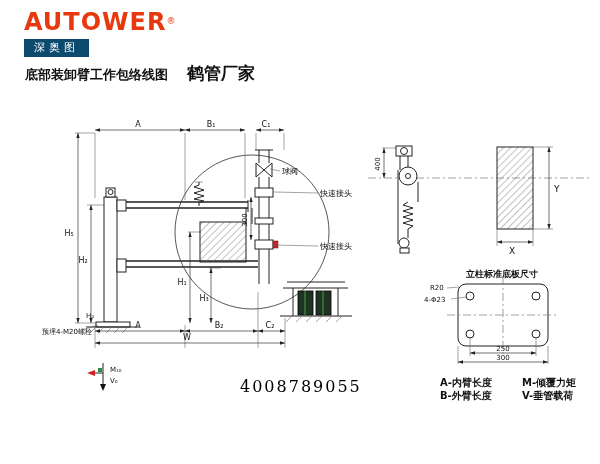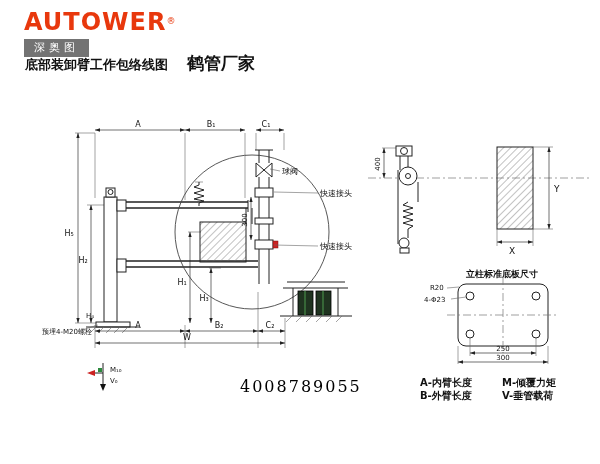--- a/index.html
+++ b/index.html
@@ -12,28 +12,28 @@
   .t{stroke:#222;stroke-width:1;fill:none;}
   .t2{stroke:#222;stroke-width:1.4;fill:none;}
   .cl{stroke:#777;stroke-width:0.7;stroke-dasharray:8 3 2 3;fill:none;}
   .wh{fill:#ffffff;stroke:#222;stroke-width:1;}
   .txt8{font-size:8px;}
   .txt7{font-size:7px;}
   .txt9{font-size:9px;}
   .logo{position:absolute;left:24px;top:8px;}
   .logo-brand{color:#e8380d;font-weight:800;font-size:24px;letter-spacing:1px;}
   .logo-reg{color:#e8380d;font-size:9px;vertical-align:super;}
-  .logo-sub{display:inline-block;background:#737373;color:#fff;font-size:11px;
+  .logo-sub{display:inline-block;background:#0c4a6e;color:#fff;font-size:11px;
             padding:1px 10px 2px;letter-spacing:4px;margin-top:2px;}
-  .titlebar{position:absolute;left:25px;top:52px;}
+  .titlebar{position:absolute;left:25px;top:62px;}
   .t-main{font-size:13px;font-weight:bold;}
   .t-sub{font-size:17px;font-weight:bold;margin-left:14px;}
   .phone{position:absolute;left:240px;top:377px;font-family:"DejaVu Serif",serif;
          font-size:16px;letter-spacing:2px;color:#000;}
-  .legend{position:absolute;left:420px;top:376px;width:158px;font-size:10px;
+  .legend{position:absolute;left:440px;top:376px;width:158px;font-size:10px;
           font-weight:bold;color:#111;line-height:13px;}
   .lr{display:flex;}
   .lr span:first-child{width:82px;}
 </style>
 </head>
 <body>
 
 <div class="page">
 
   <svg width="600" height="464" viewBox="0 0 600 464">

